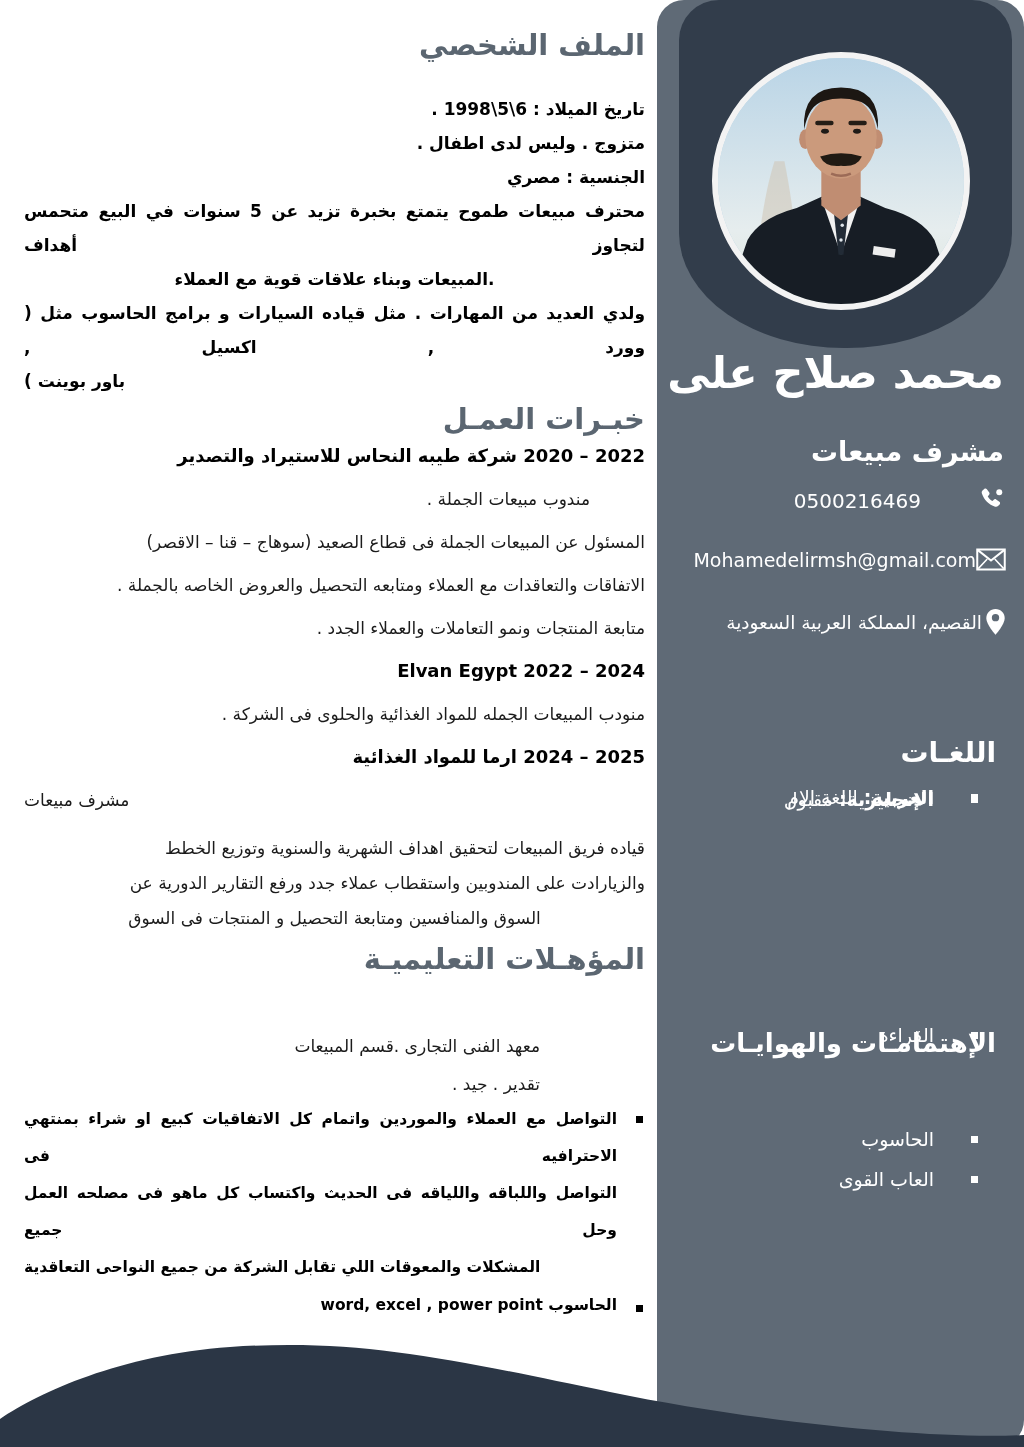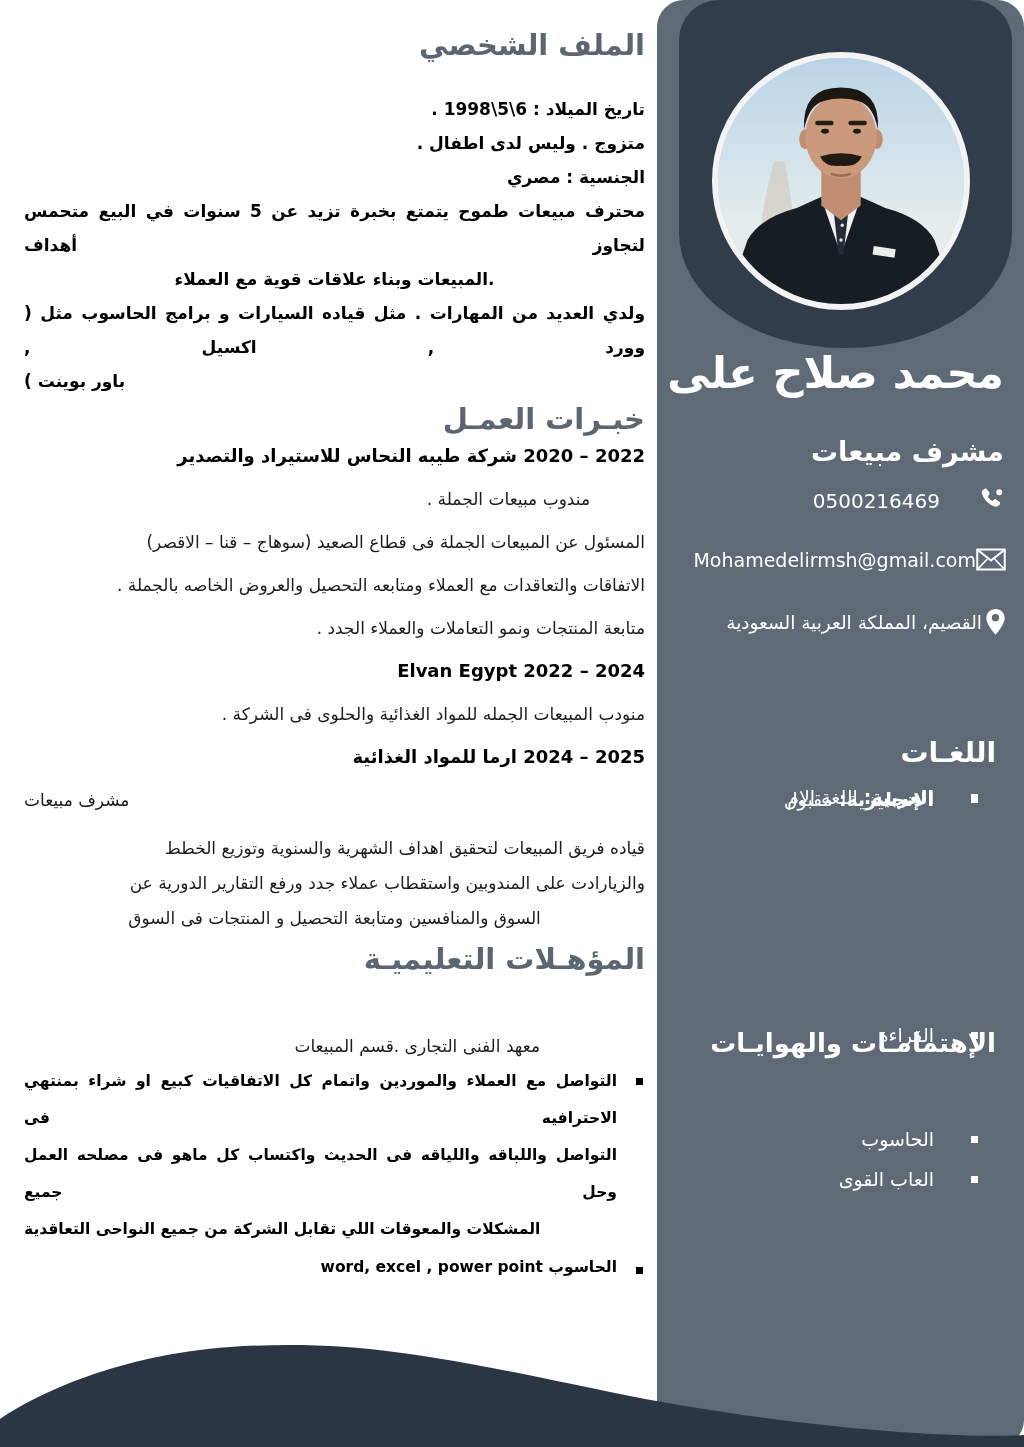--- a/index.html
+++ b/index.html
@@ -11,21 +11,21 @@
         border-radius:40px 40px 165px 165px / 40px 40px 115px 115px;}
   .photo-ring{position:absolute;top:52px;left:50%;transform:translateX(-50%);
         width:246px;height:246px;border-radius:50%;border:6px solid #f3f3f3;
         overflow:hidden;background:#bcd5e4;}
   .photo-ring svg{display:block;width:100%;height:100%;}
   .side-name{position:absolute;top:348px;left:0;right:20px;direction:rtl;text-align:right;
         color:#fff;font-size:43px;font-weight:bold;letter-spacing:0;}
   .side-job{position:absolute;top:436px;right:20px;direction:rtl;color:#fff;font-size:27px;font-weight:bold;}
   .contact-row{position:absolute;left:0;right:0;display:flex;direction:rtl;align-items:center;
         padding-right:18px;box-sizing:border-box;color:#fff;}
-  .row-phone{top:486px;column-gap:36px;font-size:20px;}
+  .row-phone{top:486px;column-gap:55px;font-size:20px;}
   .row-email{top:548px;font-size:19px;}
   .row-loc{top:608px;column-gap:3px;font-size:18.5px;}
   .cicon{flex:0 0 auto;display:block;}
   .side-h{position:absolute;right:28px;direction:rtl;color:#fff;font-weight:bold;}
   .h-lang{top:736px;font-size:28px;}
   .h-int{top:1028px;font-size:26px;}
   .side-item{position:absolute;left:0;right:0;display:flex;direction:rtl;align-items:center;
         column-gap:15px;padding-right:46px;box-sizing:border-box;color:#fff;font-size:19px;gap:37px;}
   .li-lang0{top:786px;} .li-lang1{top:788px;}
   .li-int0{top:1024px;padding-left:28px;} .li-int1{top:1128px;} .li-int2{top:1168px;}
@@ -181,20 +181,21 @@
       <div class="x-line x-bold">2025 – 2024 ارما للمواد الغذائية</div>
       <div class="x-line tleft">مشرف مبيعات</div>
       <div class="para-line">قياده فريق المبيعات لتحقيق اهداف الشهرية والسنوية وتوزيع الخطط</div>
       <div class="para-line">والزيارادت على المندوبين واستقطاب عملاء جدد ورفع التقارير الدورية عن</div>
       <div class="para-line center">السوق والمنافسين  ومتابعة التحصيل و المنتجات فى السوق</div>
     </div>
 
     <div class="sec-h h-edu">المؤهـلات التعليميـة</div>
     <div class="edu-block">
       <div class="e-line">معهد الفنى التجارى .قسم المبيعات</div>
+      <div class="e-line e-gap">تقدير . جيد .</div>
     </div>
 
     <div class="skill-list">
       <div class="skill-item">
         <span class="bullet-black"></span>
         <div class="stretch">التواصل مع العملاء والموردين واتمام كل الاتفاقيات كبيع او شراء بمنتهي الاحترافيه فى</div>
         <div class="stretch">التواصل واللباقه واللياقه فى الحديث واكتساب كل ماهو فى مصلحه العمل وحل جميع</div>
         <div class="tleft">المشكلات والمعوقات اللي تقابل الشركة من جميع النواحى التعاقدية</div>
       </div>
       <div class="skill-item skill2">

